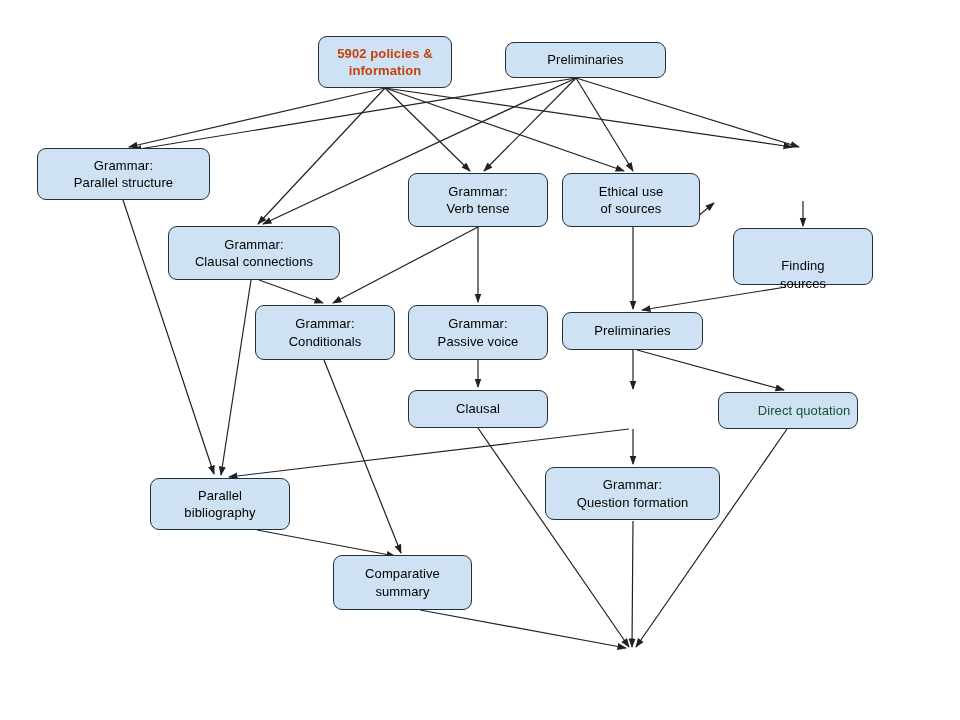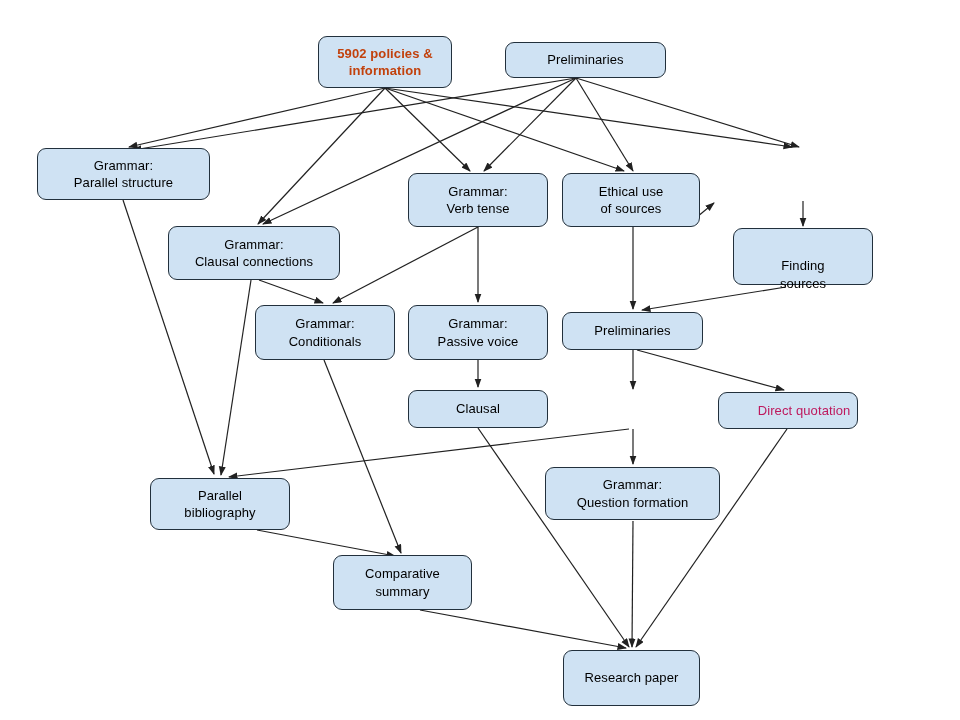--- a/index.html
+++ b/index.html
@@ -114,30 +114,27 @@
       <span class="node-label" style="color: rgb(0, 0, 0);">Grammar:
 Passive voice</span>
     </div>
     <div class="node" style="left: 562px; top: 312px; width: 141px; height: 38px; background: rgb(207, 226, 243); border: 1.4px solid rgb(34, 48, 60);">
       <span class="node-label" style="color: rgb(0, 0, 0);">Preliminaries</span>
     </div>
     <div class="node" style="left: 408px; top: 390px; width: 140px; height: 38px; background: rgb(207, 226, 243); border: 1.4px solid rgb(34, 48, 60);">
       <span class="node-label" style="color: rgb(0, 0, 0);">Clausal</span>
     </div>
     <div class="node" style="left: 718px; top: 392px; width: 140px; height: 37px; background: rgb(207, 226, 243); border: 1.4px solid rgb(34, 48, 60);">
-      <span class="node-label" style="color: #be185d; margin-left: 32px;">Direct quotation</span>
+      <span class="node-label" style="color: #14532d; margin-left: 32px;">Direct quotation</span>
     </div>
     <div class="node" style="left: 150px; top: 478px; width: 140px; height: 52px; background: rgb(207, 226, 243); border: 1.4px solid rgb(34, 48, 60);">
       <span class="node-label" style="color: rgb(0, 0, 0);">Parallel
 bibliography</span>
     </div>
     <div class="node" style="left: 545px; top: 467px; width: 175px; height: 53px; background: rgb(207, 226, 243); border: 1.4px solid rgb(34, 48, 60);">
       <span class="node-label" style="color: rgb(0, 0, 0);">Grammar:
 Question formation</span>
     </div>
     <div class="node" style="left: 333px; top: 555px; width: 139px; height: 55px; background: rgb(207, 226, 243); border: 1.4px solid rgb(34, 48, 60); align-items: center;">
       <span class="node-label" style="color: rgb(0, 0, 0);">Comparative
 summary</span>
     </div>
-    <div class="node" style="left: 563px; top: 650px; width: 137px; height: 56px; background: rgb(207, 226, 243); border: 1.4px solid rgb(34, 48, 60);">
-      <span class="node-label" style="color: rgb(0, 0, 0);">Research paper</span>
-    </div>
   </div>
 
 </body></html>

